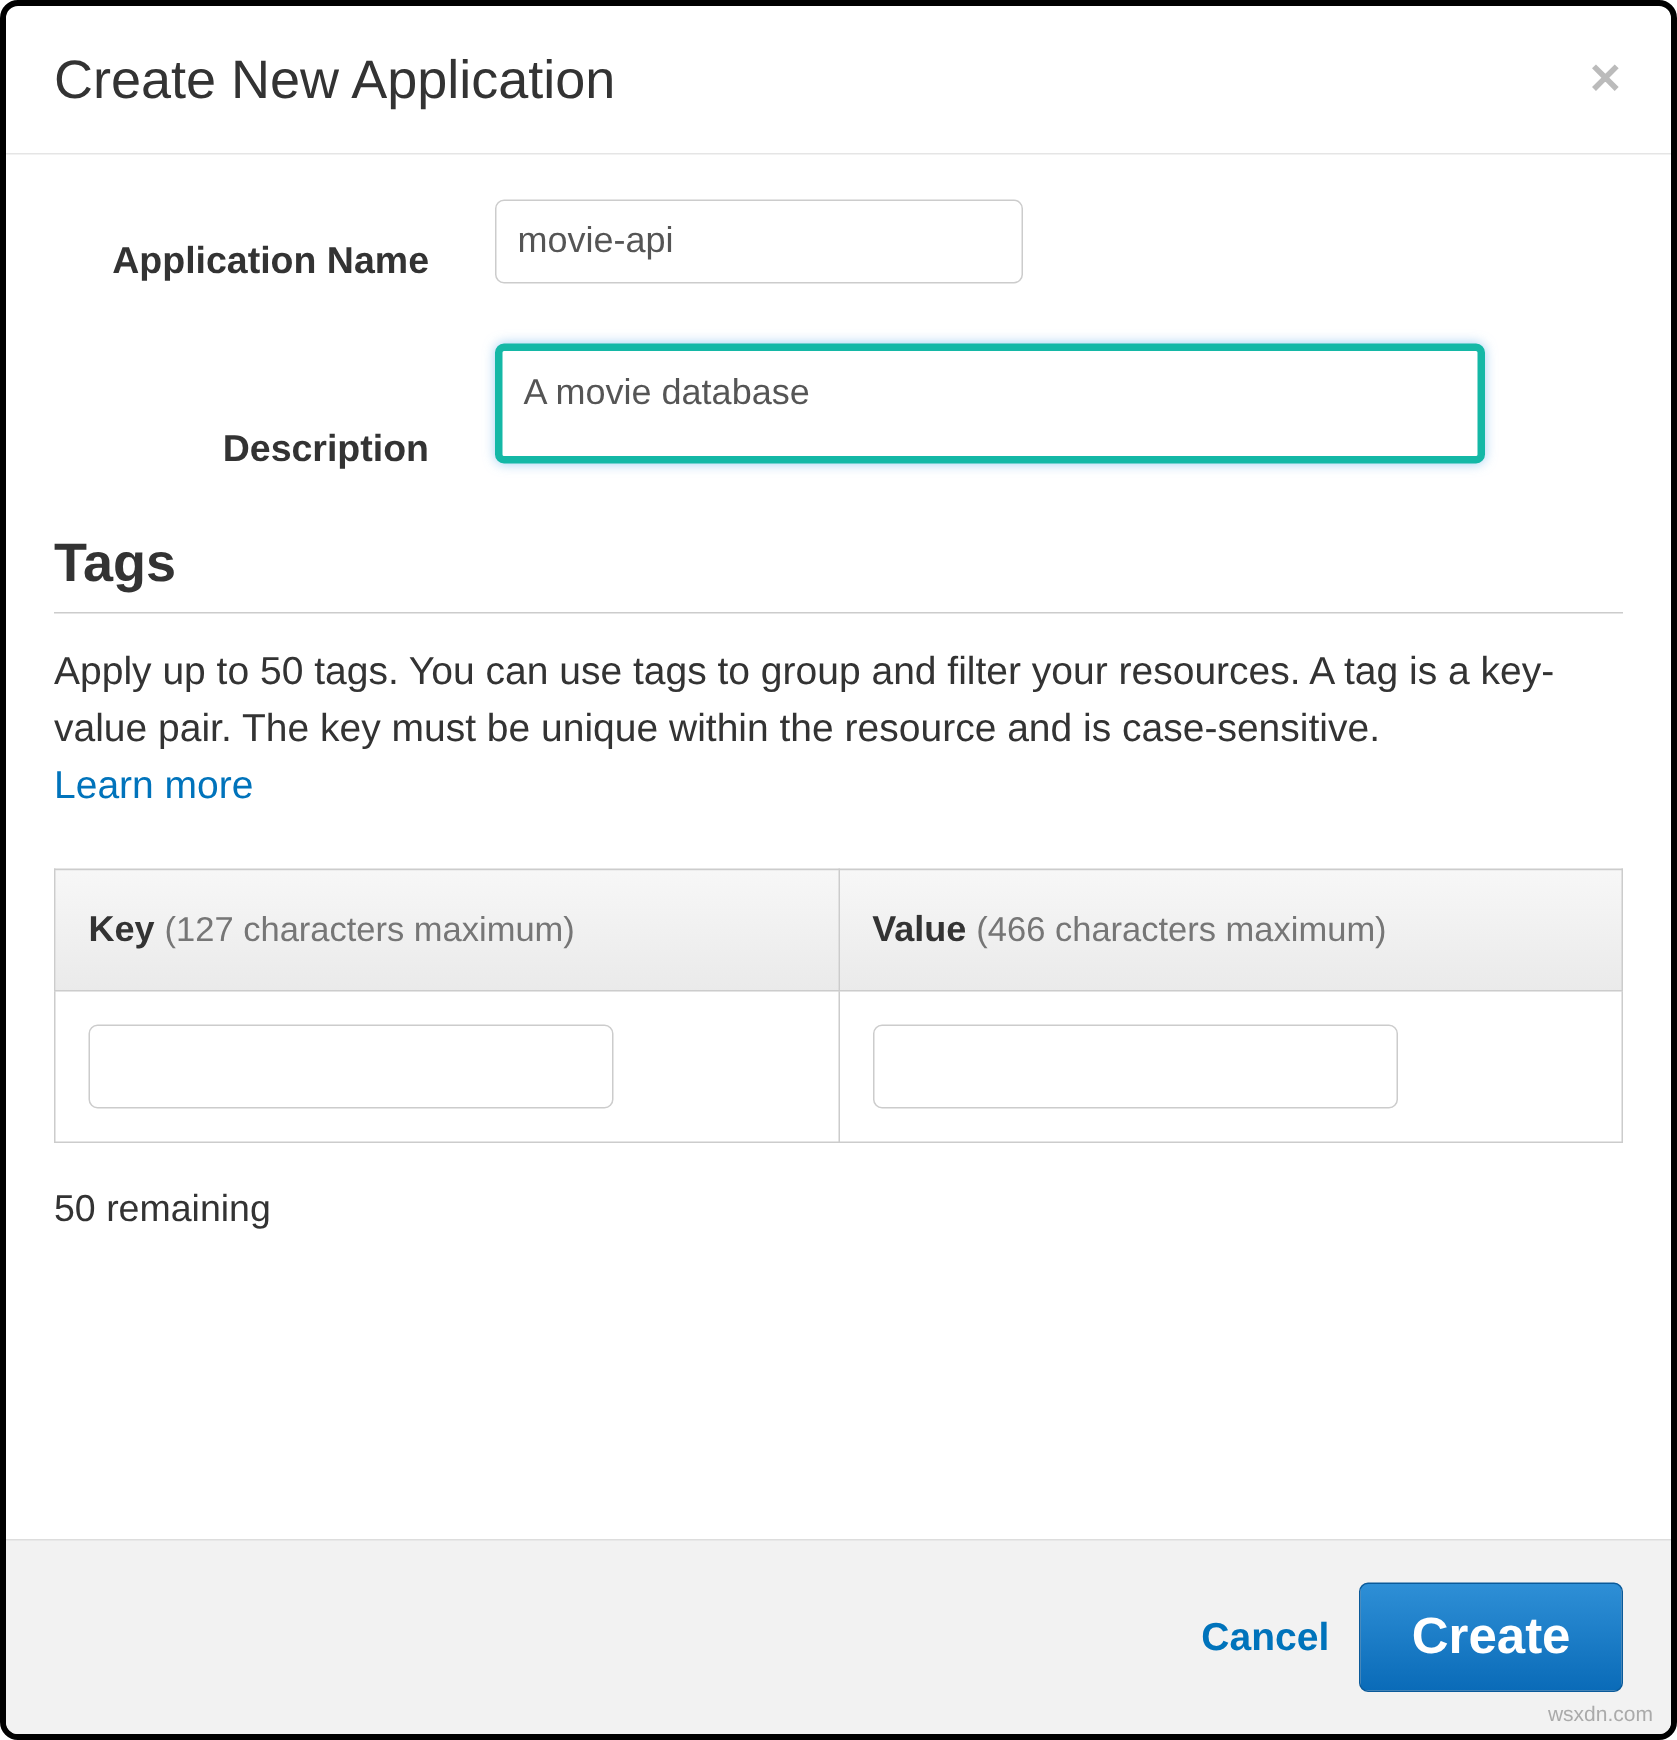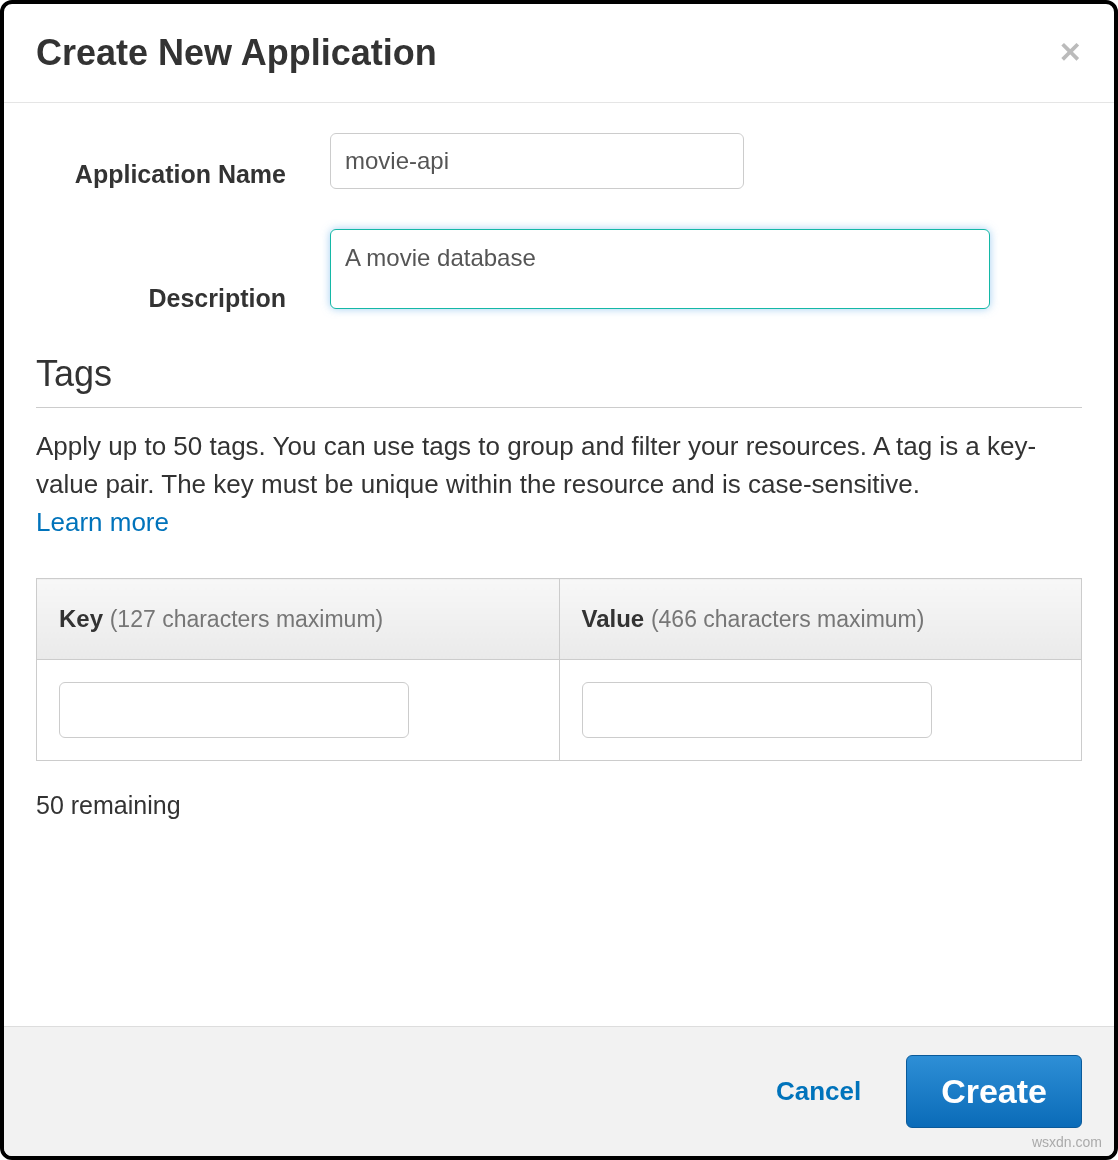--- a/index.html
+++ b/index.html
@@ -16,21 +16,21 @@
     }
     .modal-header {
       display: flex;
       justify-content: space-between;
       align-items: center;
       padding: 28px 32px 28px 32px;
       border-bottom: 1px solid #e5e5e5;
     }
     .modal-title {
       font-size: 36px;
-      font-weight: 700;
+      font-weight: 400;
       color: #333;
     }
     .close-icon {
       font-size: 28px;
       color: #bbb;
       cursor: pointer;
       font-weight: bold;
       line-height: 1;
     }
     .modal-body {
@@ -50,47 +50,47 @@
       font-size: 25px;
       font-weight: 700;
       color: #333;
       padding-top: 14px;
       padding-right: 20px;
     }
     .form-field {
       flex: 1;
     }
     .text-input {
-      width: 414px;
+      width: 352px;
       height: 56px;
       border: 1px solid #ccc;
       border-radius: 6px;
       padding: 0 14px;
       font-size: 24px;
       color: #555;
       background: #fff;
     }
     .text-input.focused {
       width: 660px;
       height: 80px;
-      border: 1px solid #14b8a6;
+      border: 5px solid #14b8a6;
       box-shadow: 0 0 8px rgba(102,175,233,.6);
       outline: none;
       padding: 14px;
       resize: none;
       font-family: inherit;
     }
     .help-text {
       font-size: 23px;
       color: #767676;
       margin-top: 18px;
     }
     .section-heading {
       font-size: 36px;
-      font-weight: 400;
+      font-weight: 700;
       color: #333;
       border-bottom: 1px solid #ccc;
       padding-bottom: 12px;
       margin-bottom: 20px;
     }
     .section-desc {
       font-size: 26px;
       color: #333;
       line-height: 1.45;
       margin-bottom: 4px;
@@ -139,21 +139,21 @@
       color: #333;
       margin-top: 30px;
     }
     .modal-footer {
       background: #f2f2f2;
       border-top: 1px solid #ddd;
       padding: 28px 32px;
       display: flex;
       justify-content: flex-end;
       align-items: center;
-      gap: 45px;
+      gap: 20px;
     }
     .cancel-link {
       font-size: 26px;
       font-weight: 700;
       color: #0073bb;
       background: none;
       border: none;
       cursor: pointer;
     }
     .create-btn {

